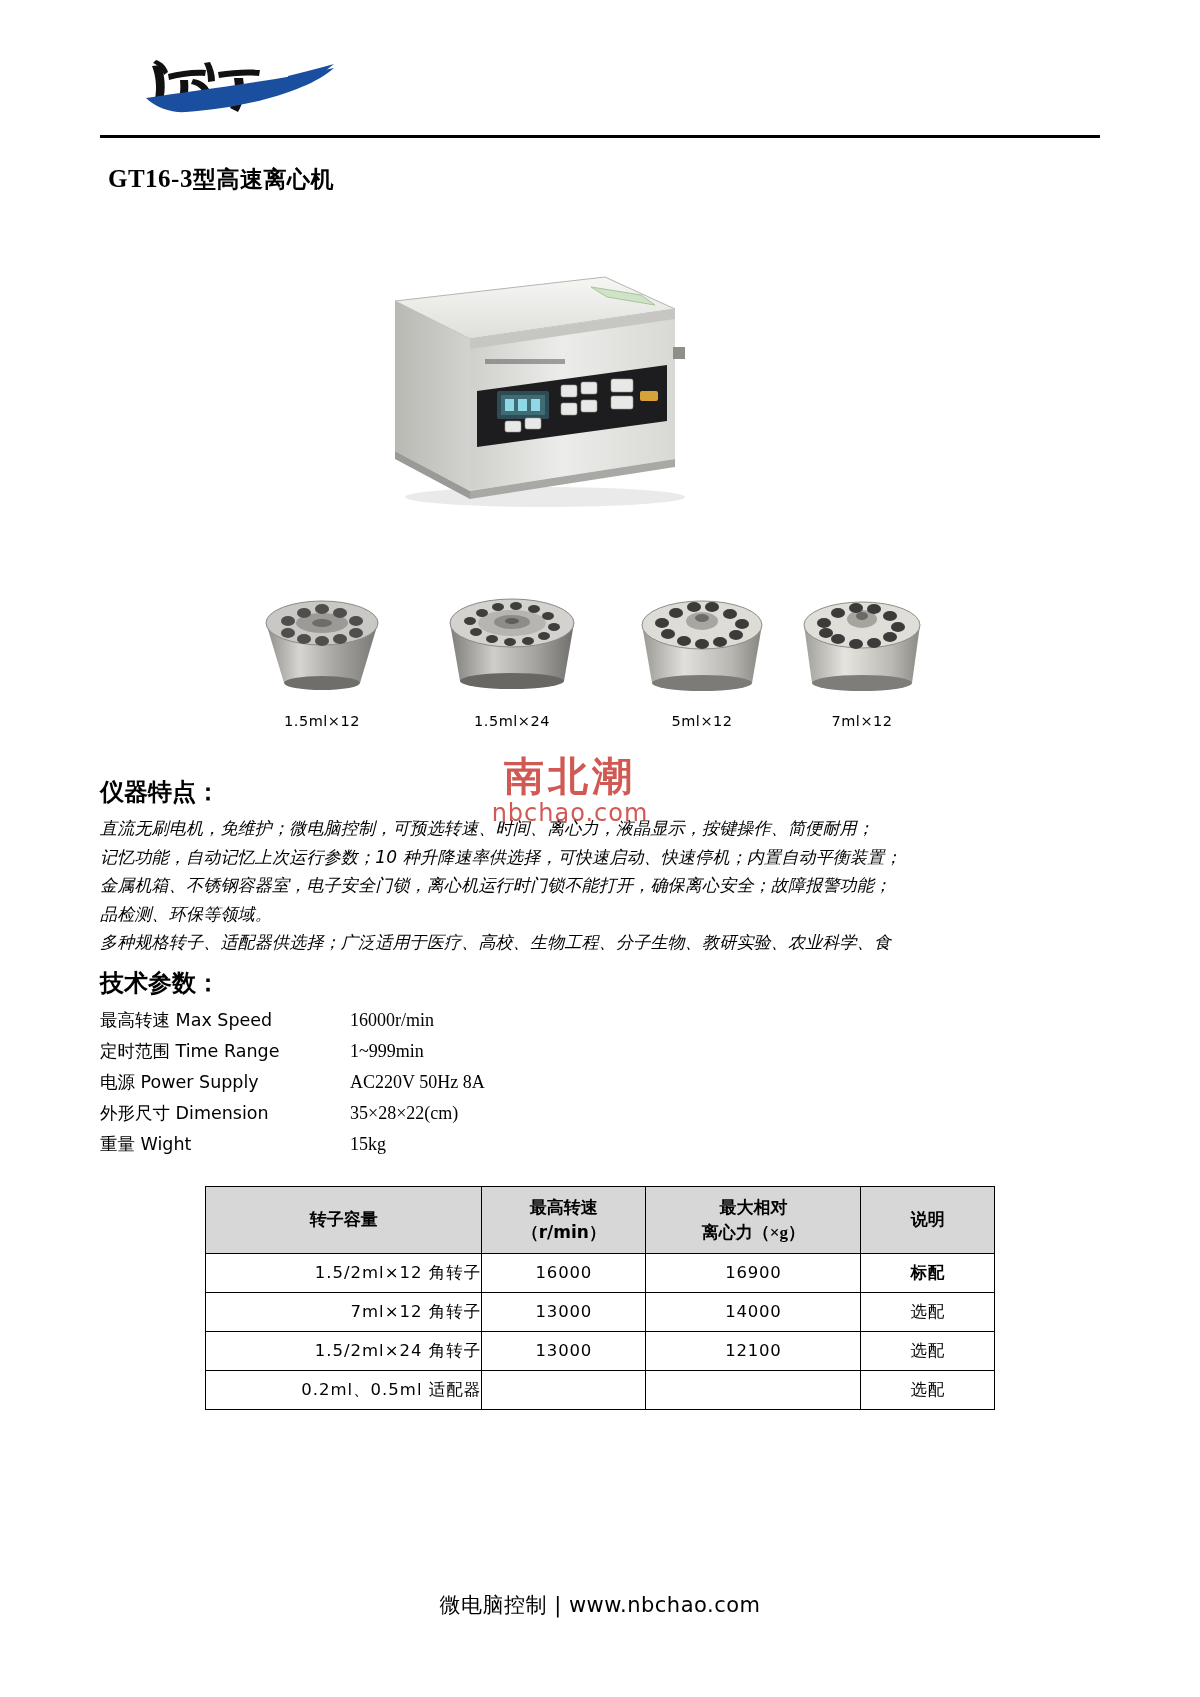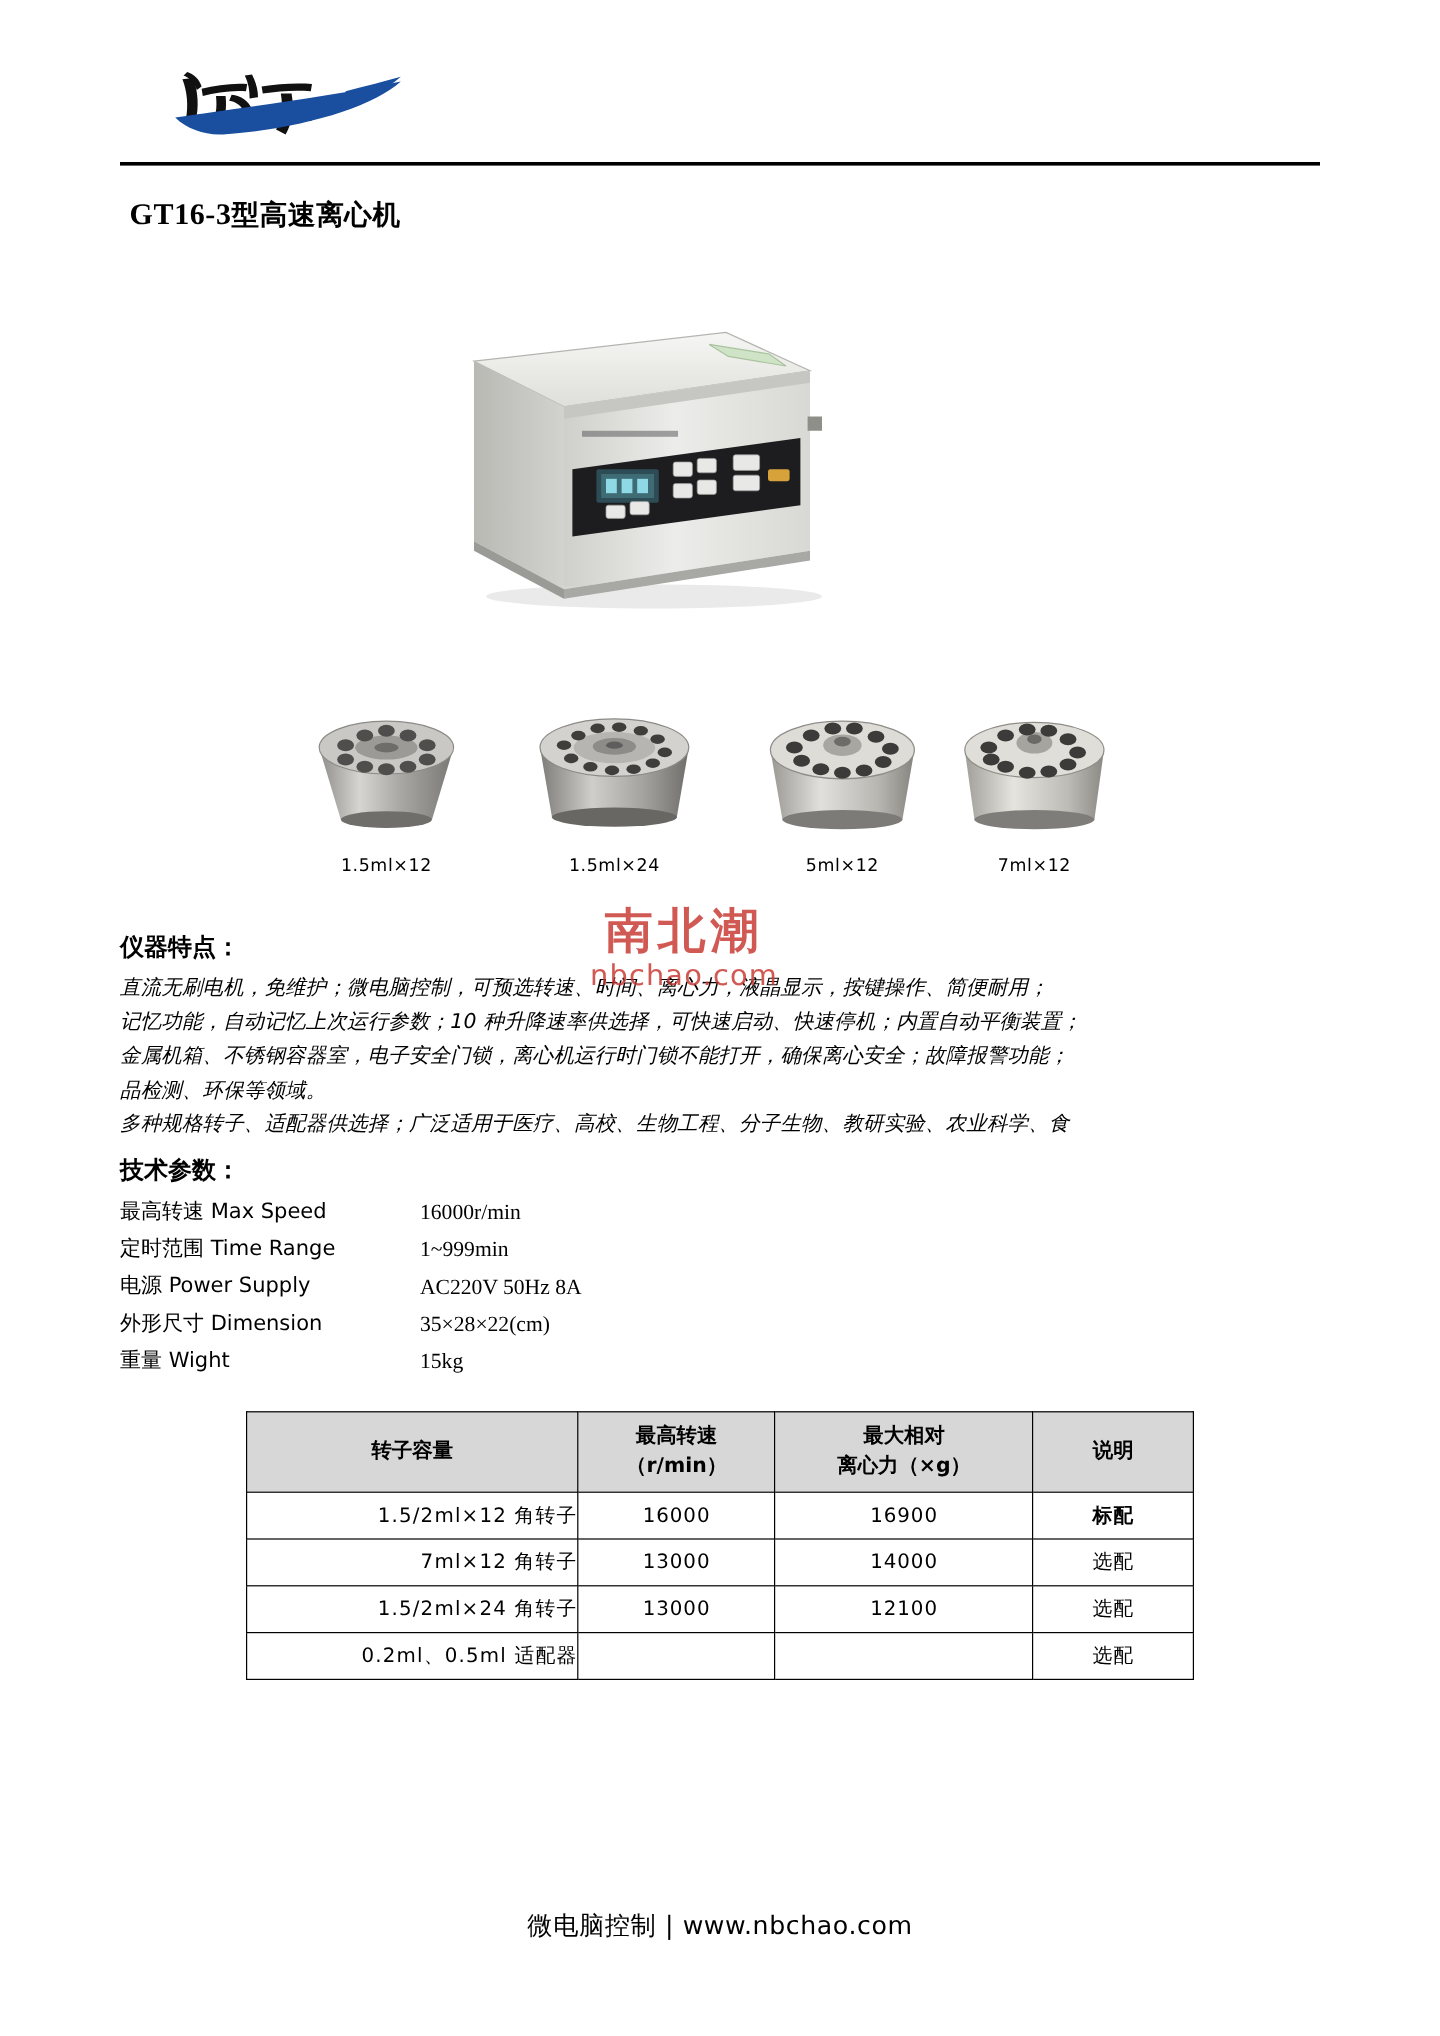--- a/index.html
+++ b/index.html
@@ -114,21 +114,21 @@
     font-size: 24px;
     letter-spacing: 1px;
     margin-top: 2px;
   }
   .watermark .wm-en .dot { color: #c8352f; }
 
   
   .section-head {
     font-family: "DejaVu Sans", sans-serif;
     font-weight: bold;
-    font-size: 20px;
+    font-size: 24px;
     margin: 10px 0 6px 0;
   }
   .features {
     font-family: "DejaVu Sans", sans-serif;
     font-size: 17px;
     line-height: 28.5px;
     letter-spacing: 0.2px;
   }
   .features p { margin: 0; font-style: italic; }
 
@@ -177,21 +177,21 @@
   }
   table.rotor-table tbody td.name {
     text-align: right;
     padding-left: 12px;
     letter-spacing: 1px;
   }
   table.rotor-table tbody td.bold { font-weight: bold; }
 
   .col-name  { width: 270px; }
   .col-speed { width: 160px; }
-  .col-rcf   { width: 210px; }
+  .col-rcf   { width: 210px; font-family: Liberation Serif, serif; }
   .col-note  { width: 130px; }
 
   
   .footer {
     position: absolute;
     left: 0;
     right: 0;
     bottom: 78px;
     text-align: center;
     font-family: "DejaVu Sans", sans-serif;

